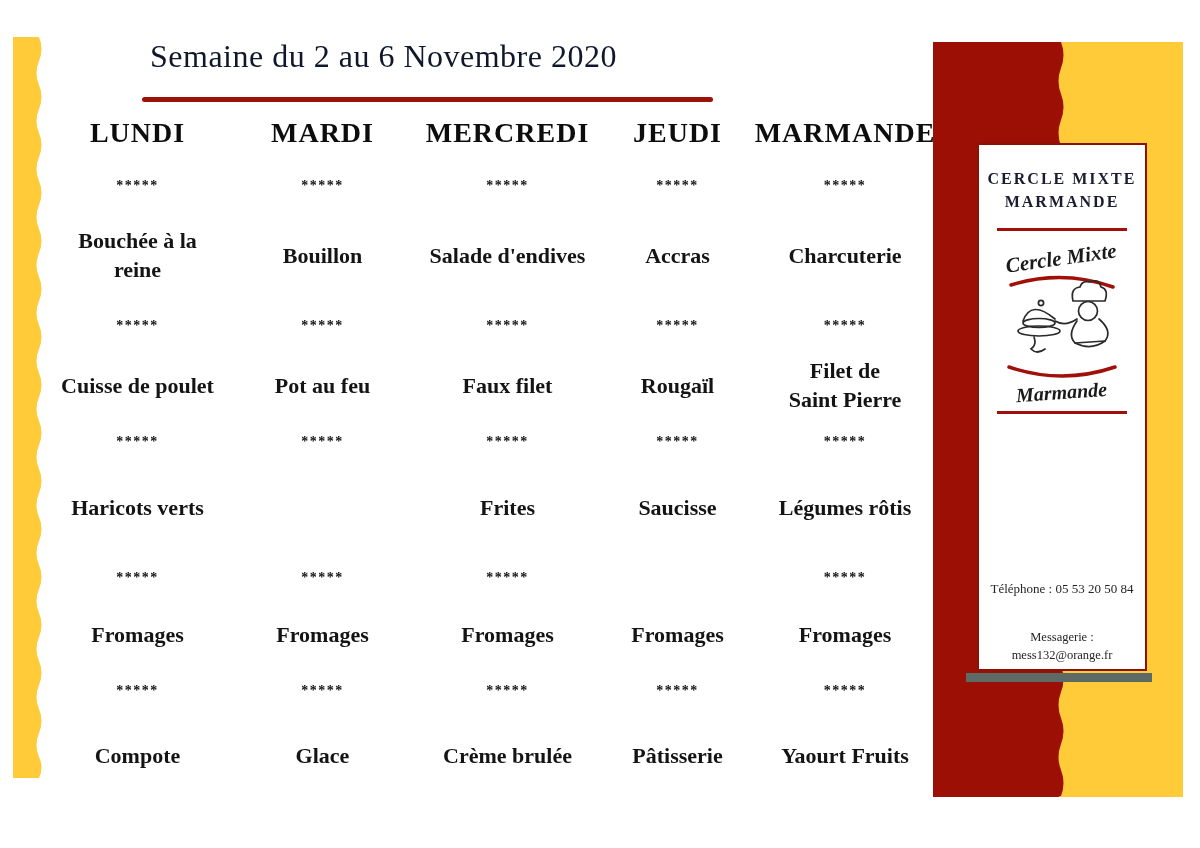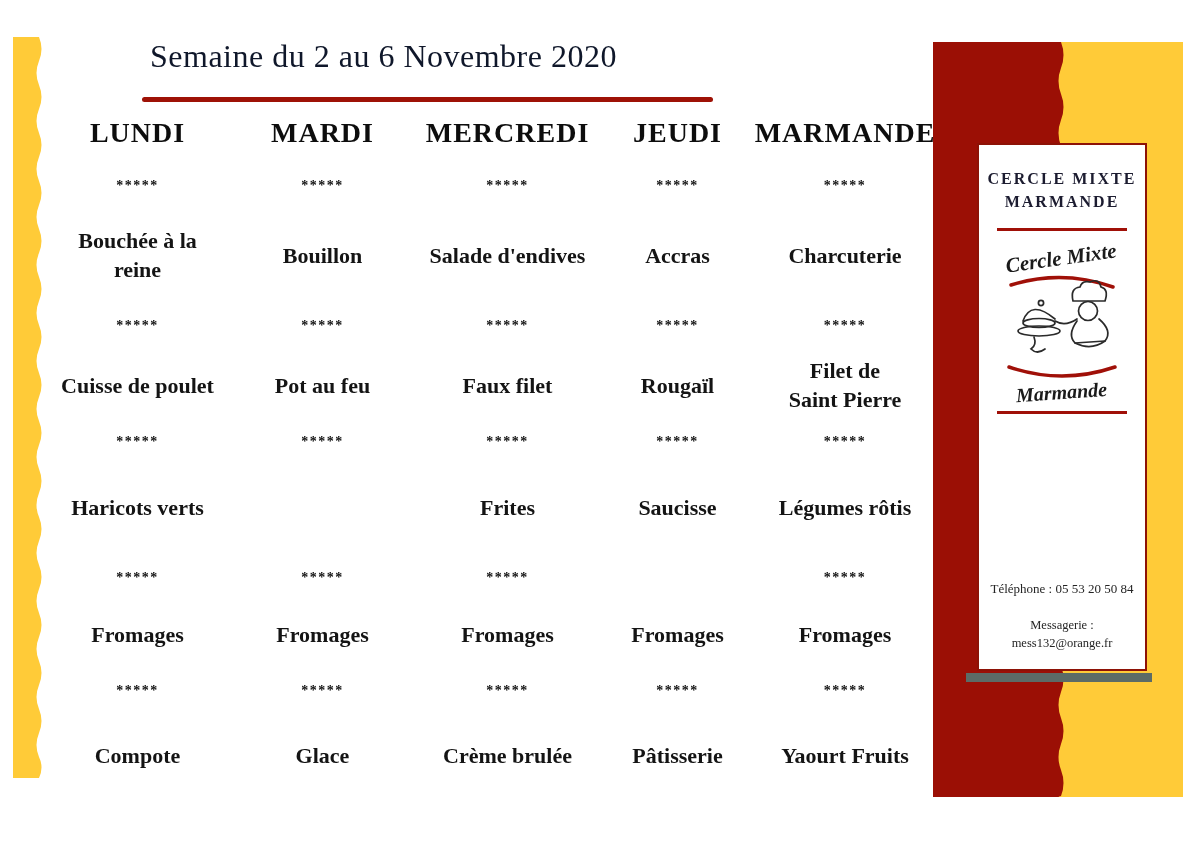--- a/index.html
+++ b/index.html
@@ -36,21 +36,21 @@
     position:absolute;left:977px;top:143px;width:170px;height:528px;
     background:#ffffff;border:2px solid #8d1206;box-sizing:border-box;
   }
   .card-heading{
     margin-top:22px;text-align:center;font-size:16px;font-weight:bold;
     letter-spacing:2px;color:#1c1c30;line-height:1.45;
   }
   .card-rule{width:130px;height:3px;background:#a01008;margin:15px auto 0;}
   #org-logo{display:block;margin:8px auto 0;}
   .phone{position:absolute;top:436px;left:0;width:100%;text-align:center;font-size:13px;color:#242424;}
-  .messaging{position:absolute;top:472px;left:0;width:100%;text-align:center;font-size:12.5px;line-height:1.4;color:#242424;}
+  .messaging{position:absolute;top:484px;left:0;width:100%;text-align:center;font-size:12.5px;line-height:1.4;color:#242424;}
 </style>
 </head>
 <body>
 
 <svg id="left-strip" width="33" height="741">
   <path id="left-strip-path" fill="#ffcb38" d="M0 0 L26 0 q 5 12 0 24 q -5 12 0 24 q 5 12 0 24 q -5 12 0 24 q 5 12 0 24 q -5 12 0 24 q 5 12 0 24 q -5 12 0 24 q 5 12 0 24 q -5 12 0 24 q 5 12 0 24 q -5 12 0 24 q 5 12 0 24 q -5 12 0 24 q 5 12 0 24 q -5 12 0 24 q 5 12 0 24 q -5 12 0 24 q 5 12 0 24 q -5 12 0 24 q 5 12 0 24 q -5 12 0 24 q 5 12 0 24 q -5 12 0 24 q 5 12 0 24 q -5 12 0 24 q 5 12 0 24 q -5 12 0 24 q 5 12 0 24 q -5 12 0 24 q 5 10.5 0 21 L0 741 Z"></path>
 </svg>
 
 <div class="title">Semaine du 2 au 6 Novembre 2020</div>
 <div class="title-rule"></div>

